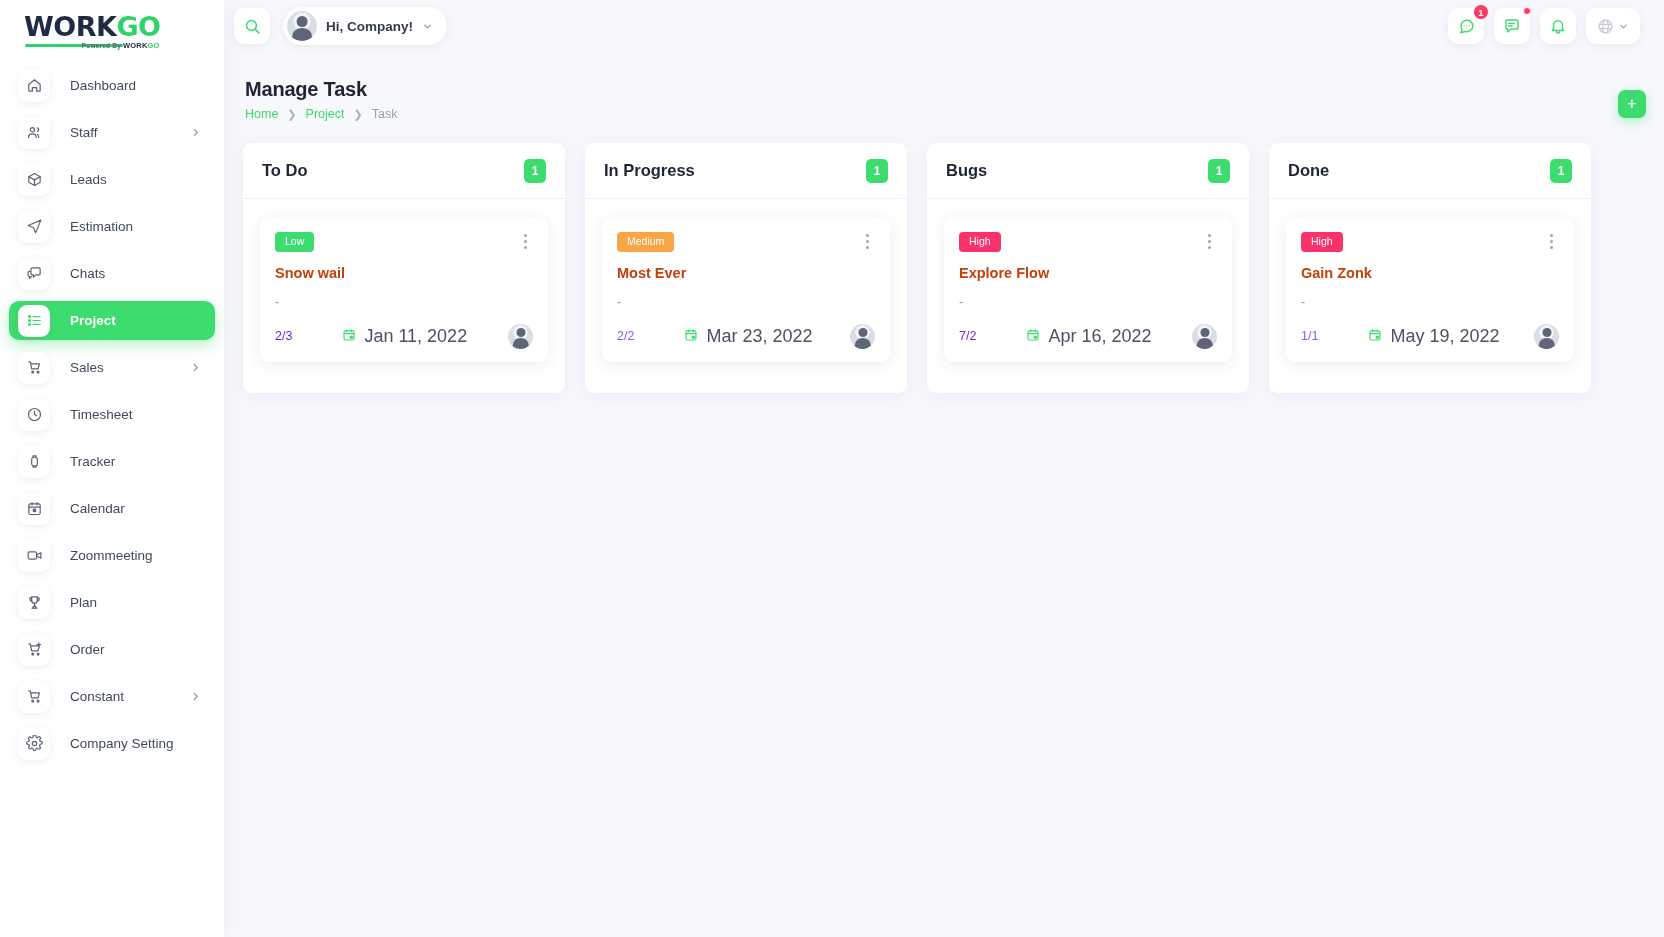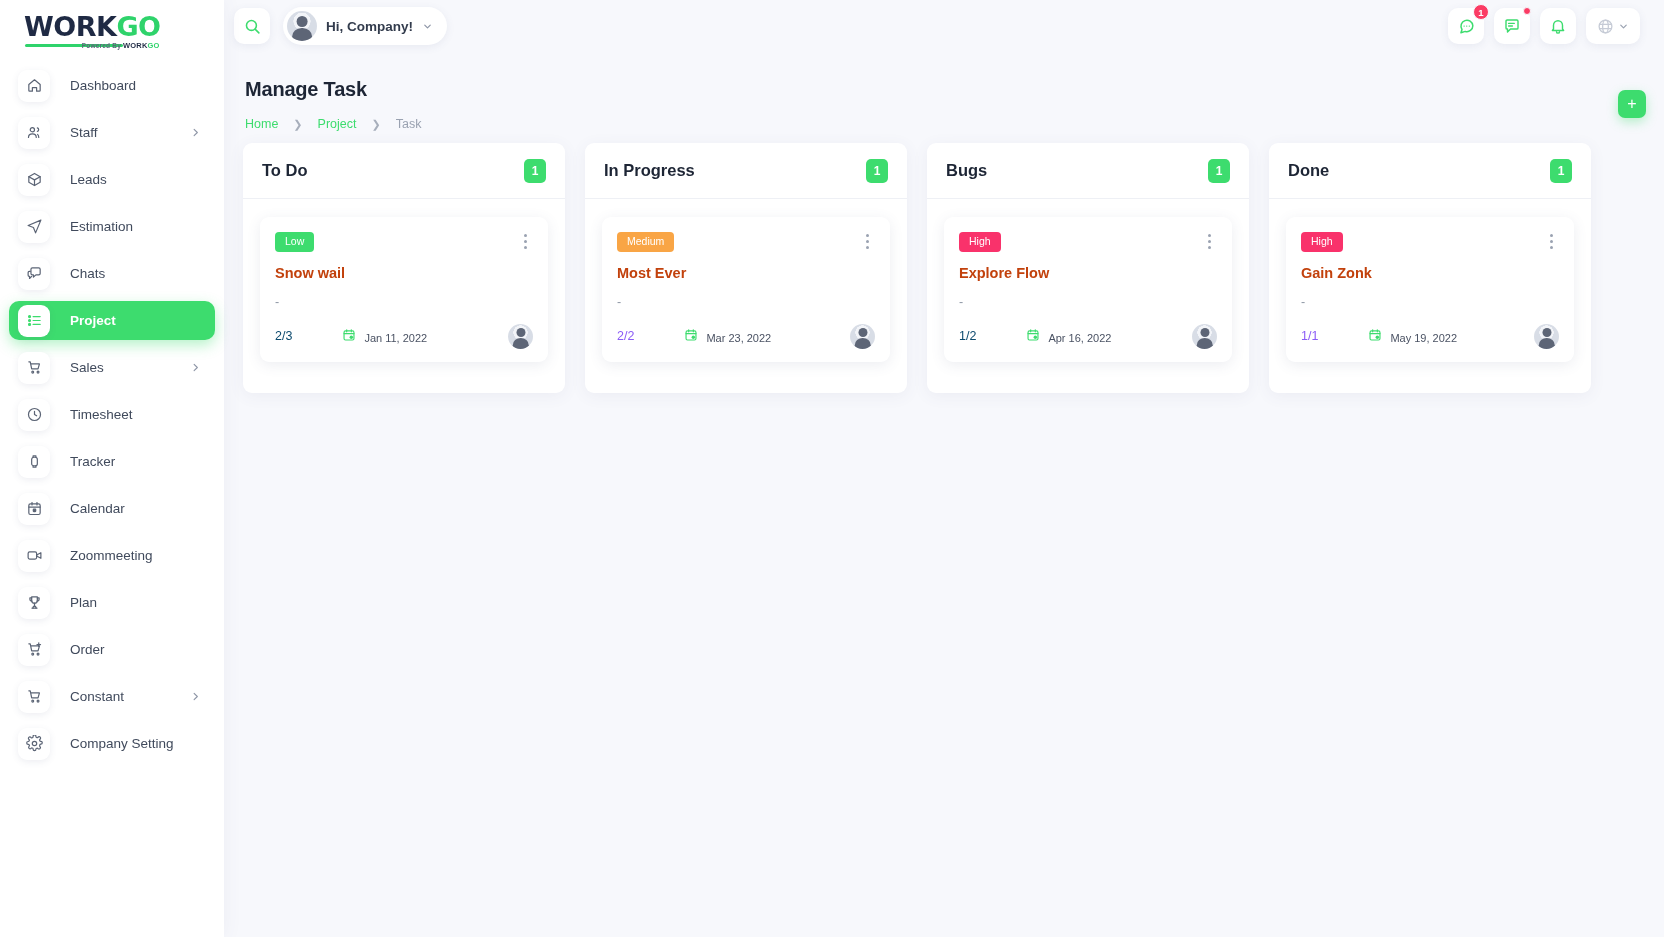--- a/index.html
+++ b/index.html
@@ -112,21 +112,21 @@
   }
   #lang-btn {
     width: 54px; height: 36px; border-radius: 10px; background: #fff;
     box-shadow: 0 2px 9px rgba(80,90,130,.09);
     display: flex; align-items: center; justify-content: center; gap: 4px; cursor: pointer;
   }
 
   
   #page-head { position: absolute; left: 245px; top: 78px; }
   #page-title { font-size: 20px; font-weight: 700; color: #1d2535; letter-spacing: -.2px; }
-  #breadcrumb { margin-top: 16px; display: flex; align-items: flex-end; gap: 15px; font-size: 12.5px; }
+  #breadcrumb { margin-top: 6px; display: flex; align-items: flex-end; gap: 9px; font-size: 12.5px; }
   #breadcrumb a { color: #3ddc6e; text-decoration: none; cursor: pointer; }
   #breadcrumb .sep { color: #a7aebb; font-size: 11px; }
   #breadcrumb .cur { color: #9aa2b1; }
   #add-btn {
     position: absolute; left: 1618px; top: 90px;
     width: 28px; height: 28px; border-radius: 7px;
     background: #3ddc6e; color: #fff; border: none; cursor: pointer;
     display: flex; align-items: center; justify-content: center;
     font-size: 16px; line-height: 1; box-shadow: 0 4px 11px rgba(61,220,110,.35);
   }
@@ -168,24 +168,24 @@
   .prio.high { background: #f9326b; }
   .kebab {
     margin-left: auto; width: 16px; height: 18px; cursor: pointer;
     display: flex; flex-direction: column; align-items: center; justify-content: center; gap: 3px;
   }
   .kebab i { width: 3px; height: 3px; background: #9aa2b1; border-radius: 50%; display: block; }
   .card-title { margin-top: 13px; font-size: 14.5px; font-weight: 700; color: #c2410c; }
   .card-desc { margin-top: 14px; font-size: 12.5px; color: #8f97a5; }
   .card-foot { margin-top: 15px; display: flex; align-items: center; }
   .progress { font-size: 12.5px; font-weight: 500; }
-  .progress.orange { color: #0c4a6e; }
+  .progress.orange { color: #6d28d9; }
   .progress.green  { color: #8b5cf6; }
   .due { margin-left: 50px; display: flex; align-items: flex-end; gap: 8px;
-         font-size: 11px; color: #4a5263; }
+         font-size: 18px; color: #4a5263; }
   .card-foot .avatar { margin-left: auto; width: 25px; height: 25px; }
 </style>
 </head>
 <body>
 
 <aside id="sidebar">
   <div id="brand">
     <div class="logo-wrap">
       <div class="logo-main"><span>WORK</span><span class="g">GO</span></div>
       <div class="logo-bar"></div>
@@ -515,21 +515,21 @@
             <span class="prio high">High</span>
             <span class="kebab">
               <i></i>
               <i></i>
               <i></i>
             </span>
           </div>
           <div class="card-title">Explore Flow</div>
           <div class="card-desc">-</div>
           <div class="card-foot">
-            <span class="progress orange">1/2</span>
+            <span class="progress orange">7/2</span>
             <span class="due">
               <span><svg width="14" height="14" viewBox="0 0 24 24" fill="none" stroke="#3ddc6e" stroke-width="2" stroke-linecap="round" stroke-linejoin="round">
                   <rect x="3.5" y="5" width="17" height="15.5" rx="2.5"></rect>
                   <line x1="3.5" y1="9.5" x2="20.5" y2="9.5"></line>
                   <line x1="8" y1="3" x2="8" y2="6.5"></line>
                   <line x1="16" y1="3" x2="16" y2="6.5"></line>
                   <circle cx="16" cy="16" r="3" fill="#3ddc6e" stroke="none"></circle>
                 </svg></span>
               <span>Apr 16, 2022</span>
             </span>

